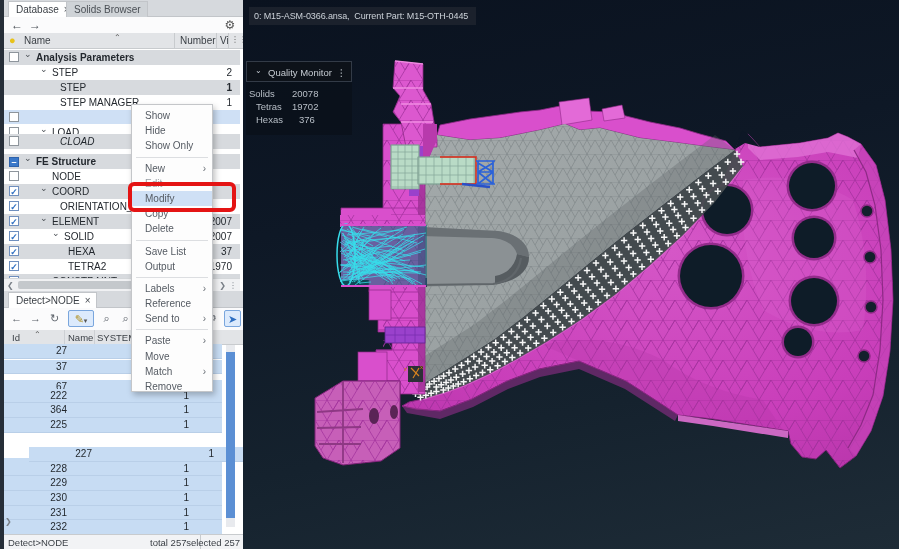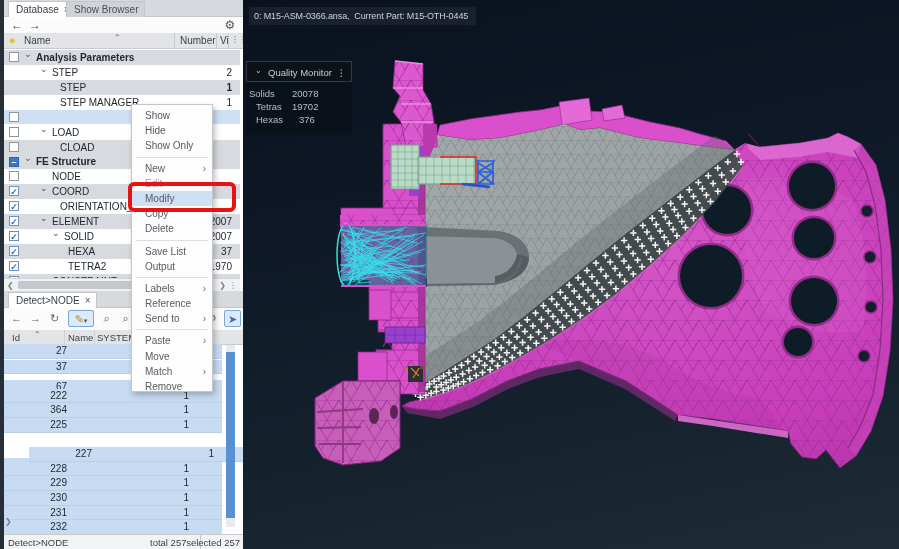--- a/index.html
+++ b/index.html
@@ -49,21 +49,21 @@
 .marr{position:absolute;right:6px;top:2px;font-size:10px;color:#6a7077}
 .msep{height:1px;background:#dcdee1;margin:3px 4px}
 #redrect{position:absolute;left:128px;top:182px;width:108px;height:30px;border:4px solid #e41414;border-radius:6px;z-index:60}
 </style></head>
 <body>
 <div id="app">
 <div id="edge"></div>
 <div id="left">
  <div class="tabbar" style="top:0">
   <div class="tab" style="left:4px">Database<span class="tbx">×</span></div>
-  <div class="tab inactive" style="left:62px">Show Browser</div>
+  <div class="tab inactive" style="left:62px">Solids Browser</div>
  </div>
  <div id="tb1">
   <span class="nav" style="left:6px">←</span>
         <span class="nav" style="left:24px">→</span>
   <span class="nav" style="left:219px;color:#555">⚙</span>
  </div>
  <div id="hdr1">
   <span style="position:absolute;left:5px;top:1px;color:#e8c21a;font-size:11px">●</span>
   <span style="position:absolute;left:20px;top:2px">Name</span>
   <span style="position:absolute;left:110px;top:0px;font-size:8px;color:#555">⌃</span>
@@ -95,21 +95,21 @@
         </div>
 <div class="trow tr-b" style="top:109.6px;height:14.9px;">
           <span class="cbw"><span class="cb"></span></span>
           <span class="tt" style="left:48px;margin-top:44px;">BOUNDARY</span>
         </div>
 <div class="trow tr-w" style="top:124.5px;height:14.9px;">
           <span class="cbw"><span class="cb"></span></span>
           <span class="chev" style="left:36px">⌄</span>
           <span class="tt" style="left:48px;">LOAD</span>
         </div>
-<div class="trow tr-g" style="top:140px;height:14.9px;">
+<div class="trow tr-g" style="top:134px;height:14.9px;font-style:italic;">
           <span class="cbw"><span class="cb"></span></span>
           <span class="tt" style="left:56px;">CLOAD</span>
         </div>
 <div class="trow tr-g" style="top:154.3px;height:14.9px;">
           <span class="cbw"><span class="cb pt">–</span></span>
           <span class="chev" style="left:20px">⌄</span>
           <span class="tt" style="left:32px;font-weight:bold;">FE Structure</span>
         </div>
 <div class="trow tr-w" style="top:169.2px;height:14.9px;">
           <span class="cbw"><span class="cb"></span></span>

